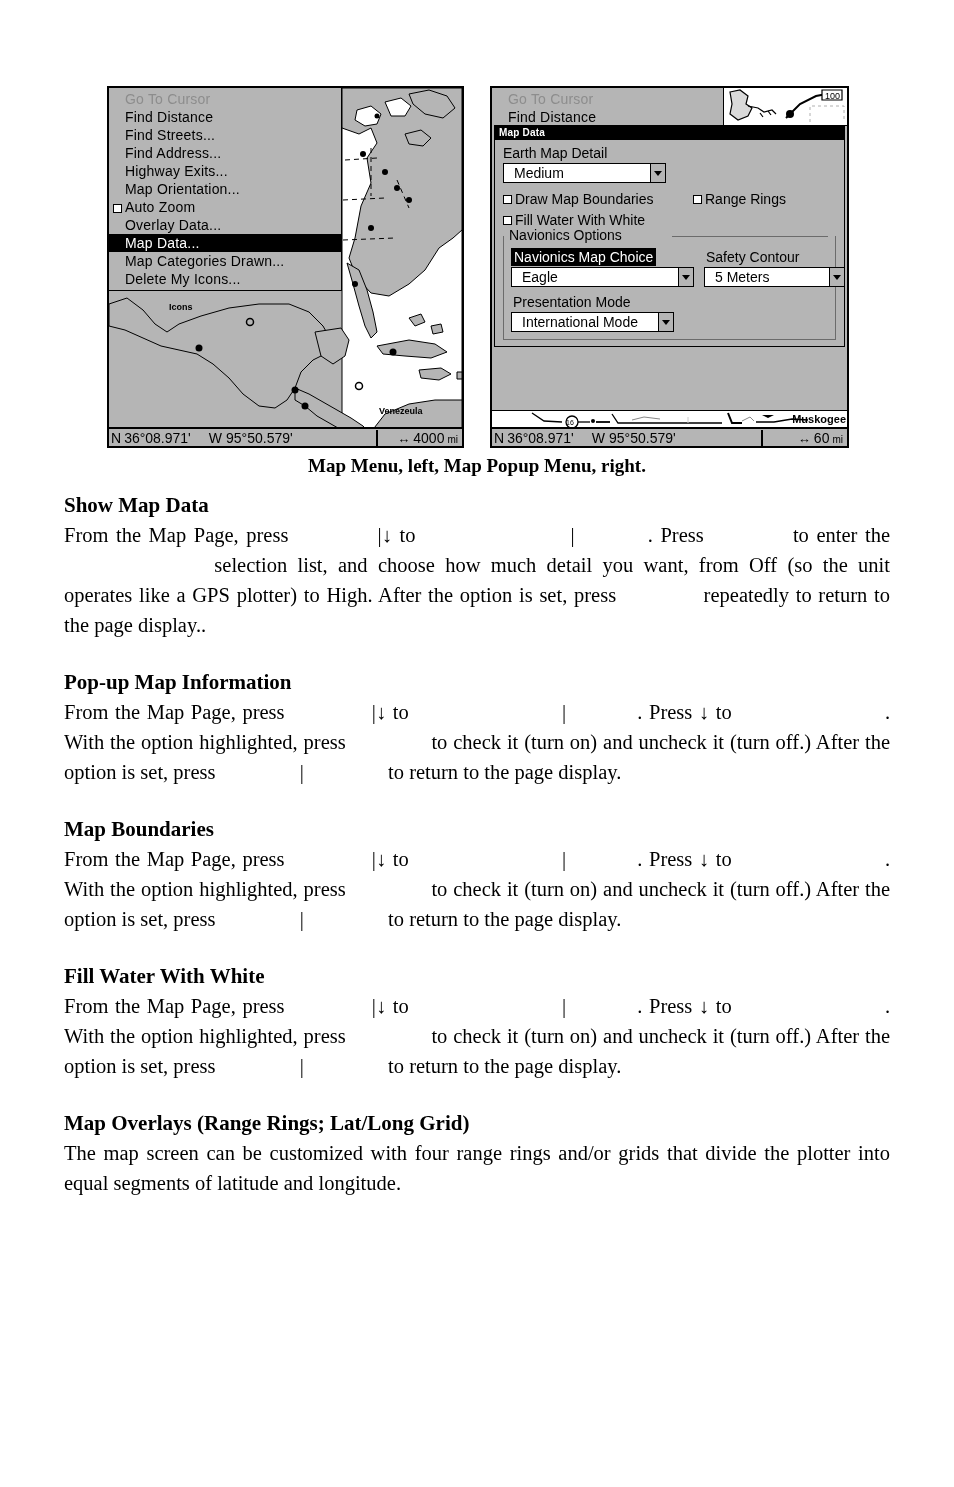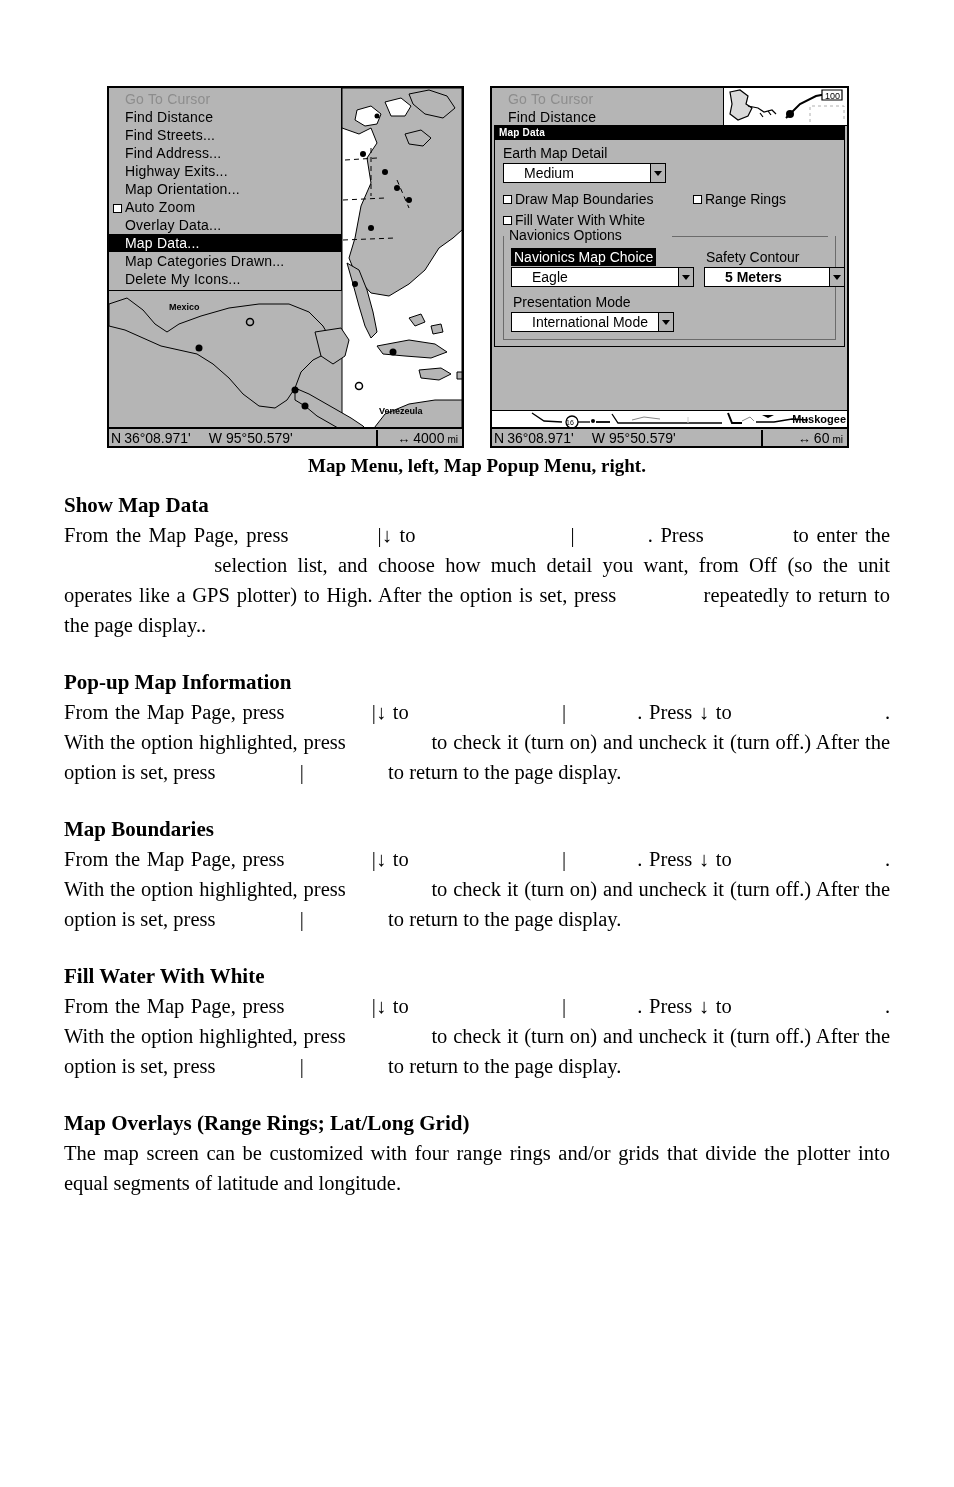--- a/index.html
+++ b/index.html
@@ -163,21 +163,21 @@
   .fld-label {
     font-size: 14px; line-height: 17px;
     white-space: nowrap;
   }
   .combo {
     background: #fff;
     border: 1px solid #000;
     height: 20px;
     display: flex; align-items: center;
     font-size: 14px;
-    padding-left: 20px;
+    padding-left: 10px;
     margin-top: 1px;
     position: relative;
   }
   .combo .val { flex: 1; white-space: nowrap; }
   .combo .arw {
     width: 15px; height: 100%;
     border-left: 1px solid #000;
     background: #b5b5b5;
     display: flex; align-items: center; justify-content: center;
   }
@@ -343,21 +343,21 @@
           <circle cx="250" cy="298" r="3.5"></circle>
         </g>
 
         <g fill="#000">
           <circle cx="90" cy="260" r="3.5"></circle>
           <circle cx="186" cy="302" r="3.5"></circle>
           <circle cx="196" cy="318" r="3.5"></circle>
           <circle cx="284" cy="264" r="3.5"></circle>
         </g>
       </svg>
-      <div class="maplbl" style="left:60px; top:214px;">Mexico</div>
+      <div class="maplbl" style="left:60px; top:214px;">Icons</div>
       <div class="maplbl" style="left:270px; top:318px;">Venezeula</div>
     </div>
 
     <div class="menu">
       <div class="menu-item disabled">
         <span>Go To Cursor</span>
       </div>
       <div class="menu-item">
         <span>Find Distance</span>
       </div>
@@ -474,21 +474,21 @@
               <span class="hl-label">Navionics Map Choice</span>
               <div class="combo" style="width:183px;">
                 <span class="val">Eagle</span>
                 <span class="arw">
                     <span class="tri"></span>
                   </span>
               </div>
             </div>
             <div class="nav-col-b">
               <span class="plain-label">Safety Contour</span>
-              <div class="combo" style="width:141px;font-weight:bold;">
+              <div class="combo" style="width:141px;">
                 <span class="val">5 Meters</span>
                 <span class="arw">
                     <span class="tri"></span>
                   </span>
               </div>
             </div>
           </div>
 
           <div class="pm-wrap">
             <span class="plain-label">Presentation Mode</span>

